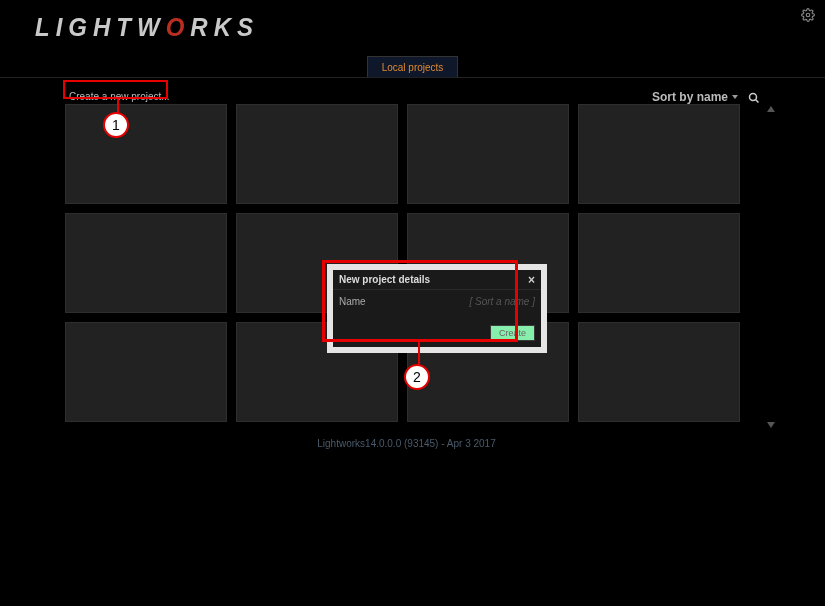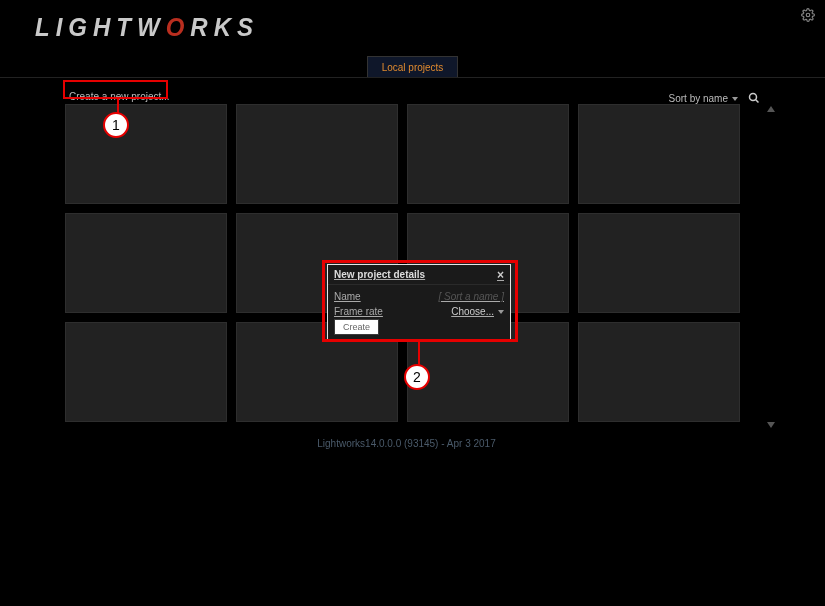--- a/index.html
+++ b/index.html
@@ -60,24 +60,25 @@
   }
   .tool-link {
     color: #bbb;
     margin-right: 18px;
     cursor: pointer;
     padding: 2px 4px;
   }
   .tool-spacer { flex: 1; }
   .sort {
     color: #bbb;
-    font-size: 10px;
+    font-size: 12px;
     display: flex;
     align-items: center;
     cursor: pointer;
+    font-weight: bold;
   }
   .tri-down {
     display:inline-block;
     margin-left:4px;
     width:0;height:0;
     border-left:3px solid transparent;
     border-right:3px solid transparent;
     border-top:4px solid #999;
   }
   .search-icon {
@@ -153,64 +154,64 @@
     position: absolute;
     left: 322px; top: 260px;
     width: 196px; height: 82px;
     border: 3px solid #e60000;
     pointer-events: none;
     z-index: 25;
   }
   .dialog {
     position: absolute;
     left: 327px; top: 264px;
-    width: 184px;
+    width: 220px;
     background: #1a1a1a;
-    border: 1px solid #e5e5e5;
+    border: 6px solid #e5e5e5;
     font-size: 10px;
     z-index: 20;
-    text-decoration: underline;
   }
   .dialog-title {
     display:flex;
     justify-content: space-between;
     align-items: center;
     padding: 4px 6px;
     font-weight: bold;
     color: #ddd;
     border-bottom: 1px solid #2a2a2a;
   }
   .dialog-close {
     color:#ccc;
     cursor:pointer;
     font-size: 12px;
     line-height: 10px;
   }
   .dialog-body {
     padding: 4px 6px 6px 6px;
+    text-align: right;
   }
   .d-row {
     display:flex;
     justify-content: space-between;
     align-items:center;
     padding: 2px 0;
   }
   .d-label { color: #aaa; }
   .d-placeholder {
     color: #555;
     font-style: italic;
   }
   .d-choose {
     color: #ccc;
     display:flex;
     align-items:center;
   }
   .create-btn {
-    margin-top: 0;
-    background: #ffffff;
+    margin-top: 16px;
+    background: #86efac;
     color: #666;
     font-size: 9px;
     padding: 2px 8px;
     border: 1px solid #3a3a3a;
     display:inline-block;
   }
   .callout2 { left: 404px; top: 364px; }
   .conn2 {
     position:absolute;
     left: 418px; top: 342px;
@@ -280,25 +281,18 @@
 <div class="dialog">
   <div class="dialog-title">
     <span>New project details</span>
     <span class="dialog-close">×</span>
   </div>
   <div class="dialog-body">
     <div class="d-row">
       <span class="d-label">Name</span>
       <span class="d-placeholder">[ Sort a name ]</span>
     </div>
-    <div class="d-row">
-      <span class="d-label">Frame rate</span>
-      <span class="d-choose">
-        <span>Choose...</span>
-        <span class="tri-down" style="margin-left:4px;"></span>
-      </span>
-    </div>
     <span class="create-btn">Create</span>
   </div>
 </div>
 <div class="dialog-hl"></div>
 <div class="conn2"></div>
 <div class="callout callout2">2</div>
 
 </body></html>

